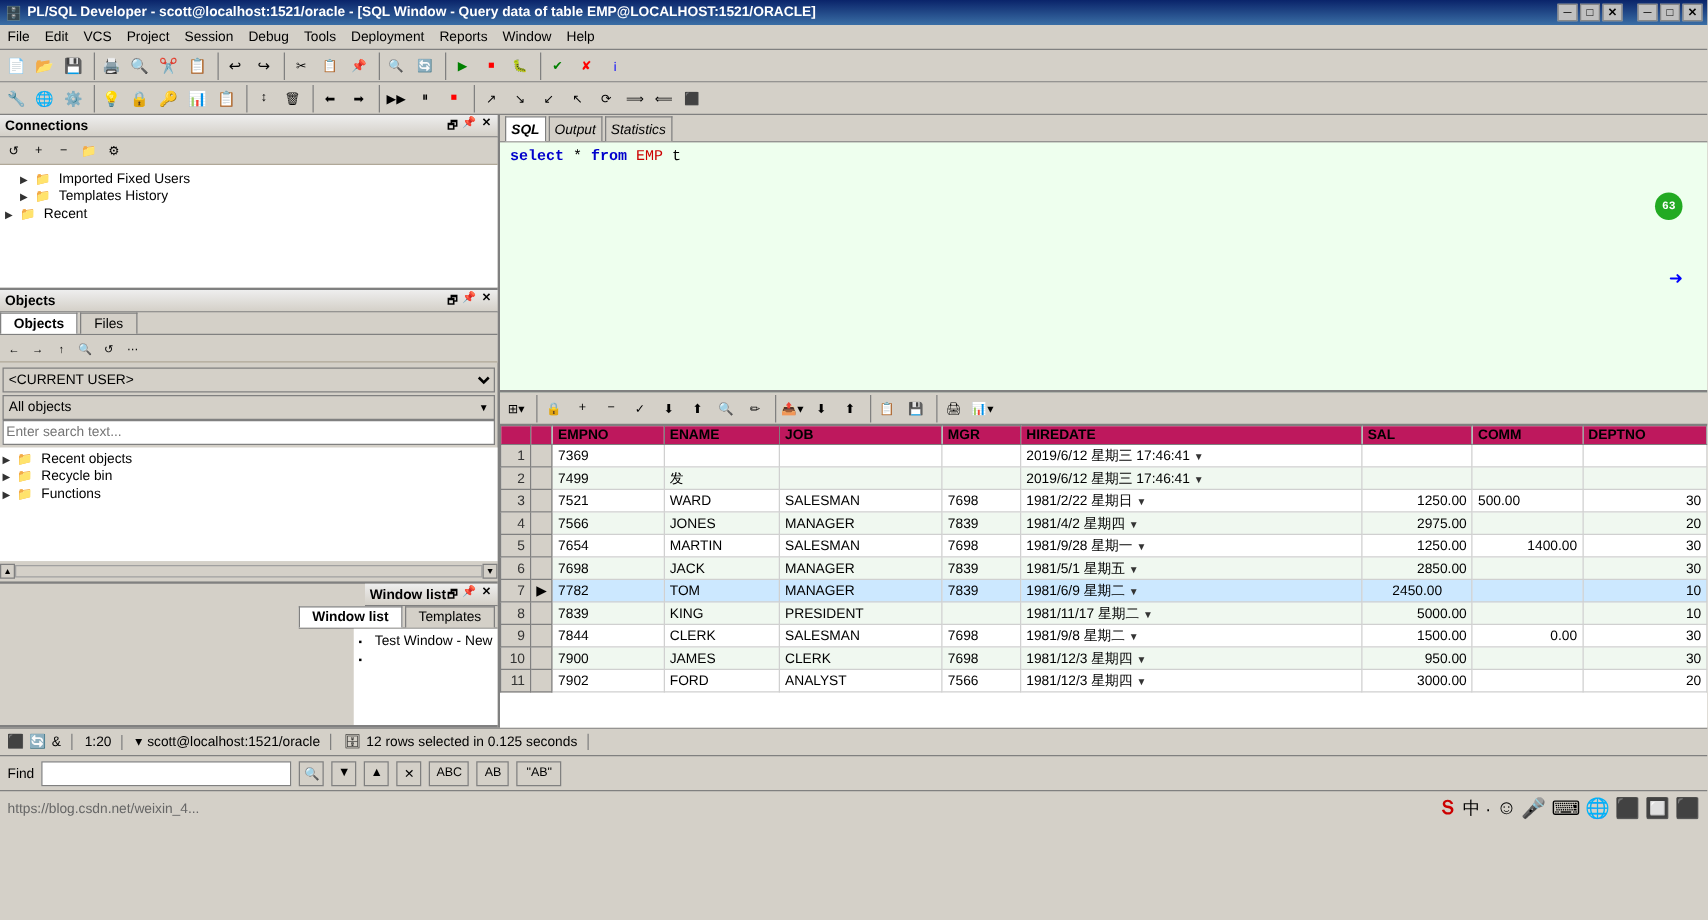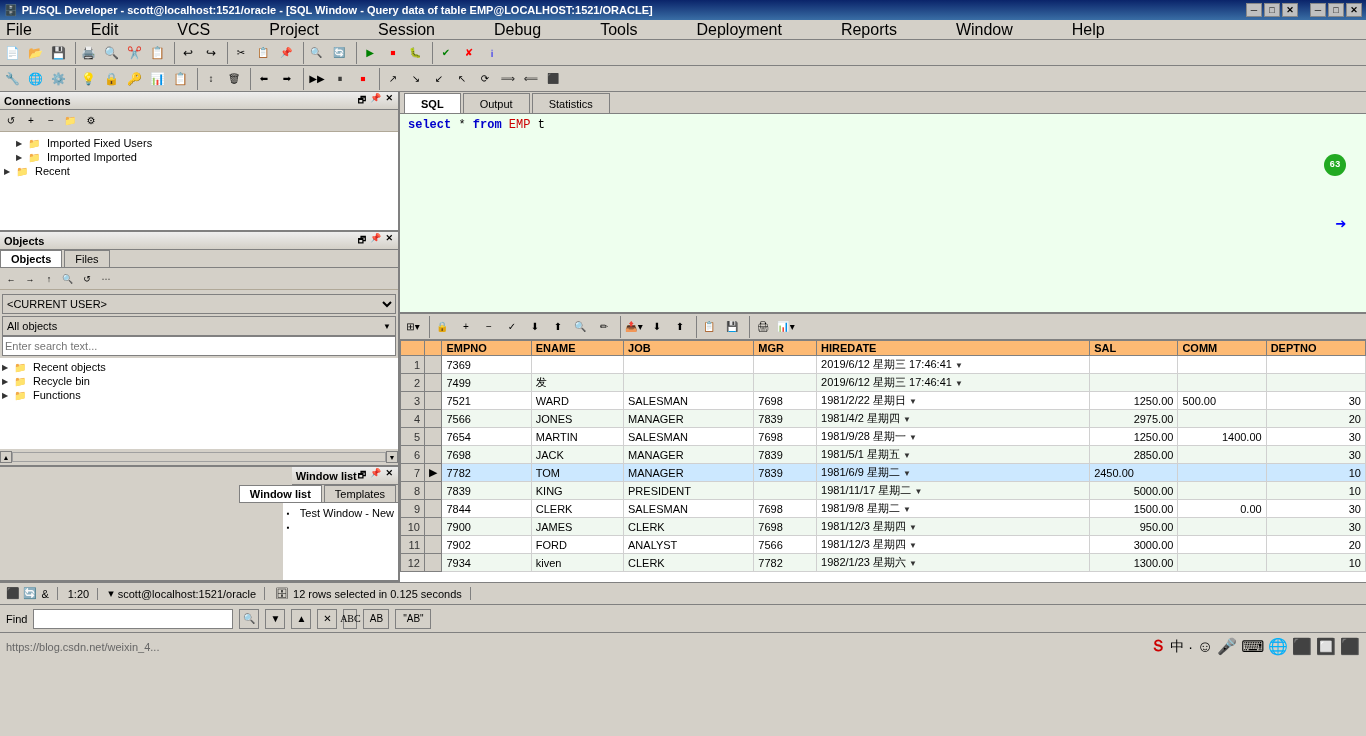--- a/index.html
+++ b/index.html
@@ -28,22 +28,21 @@
       cursor: pointer; color: black;
     }
 
     
     #menubar {
       background: #d4d0c8;
       height: 20px;
       display: flex;
       align-items: center;
       border-bottom: 1px solid #808080;
-      font-size: 16px;
-      gap: 47px;
+      font-size: 11px;
     }
     .menu-item {
       padding: 2px 6px;
       cursor: pointer;
     }
 
     
     .toolbar {
       background: #d4d0c8;
       height: 26px;
@@ -244,29 +243,29 @@
     
     #sql-tabs {
       height: 22px;
       background: #d4d0c8;
       display: flex;
       align-items: flex-end;
       border-bottom: 1px solid #808080;
       padding-left: 4px;
     }
     .sql-tab {
-      padding: 2px 16px;
+      padding: 2px 4px;
       border: 1px solid #808080;
       border-bottom: none;
       cursor: pointer;
       font-size: 11px;
       background: #d4d0c8;
       margin-right: 2px;
       height: 20px;
-      display: flex; align-items: center;
+      display: flex; align-items: center; font-style: italic;
     }
     .sql-tab.active { background: white; font-weight: bold; }
 
     
     #sql-editor {
       background: #eeffee;
       flex: 0 0 200px;
       padding: 4px 8px;
       font-family: 'Courier New', monospace;
       font-size: 12px;
@@ -306,21 +305,21 @@
       flex: 1;
       overflow: auto;
       background: white;
     }
     table {
       border-collapse: collapse;
       width: 100%;
       font-size: 11px;
     }
     th {
-      background: #fdba74;
+      background: #be185d;
       border: 1px solid #808080;
       padding: 1px 4px;
       text-align: left;
       font-weight: bold;
       position: sticky;
       top: 0;
       z-index: 1;
       white-space: nowrap;
     }
     td {
@@ -573,21 +572,21 @@
       </div>
       <div id="connections-content">
         <div class="tree-item tree-indent">
           <span class="tree-arrow">▶</span>
           <span class="tree-icon folder-icon">📁</span>
           <span>Imported Fixed Users</span>
         </div>
         <div class="tree-item tree-indent">
           <span class="tree-arrow">▶</span>
           <span class="tree-icon folder-icon">📁</span>
-          <span>Imported Imported</span>
+          <span>Templates History</span>
         </div>
         <div class="tree-item">
           <span class="tree-arrow">▶</span>
           <span class="tree-icon folder-icon">📁</span>
           <span>Recent</span>
         </div>
       </div>
     </div>
 
     <div class="panel-section" id="objects-panel" style="height:235px;">
@@ -799,21 +798,21 @@
               <td style="text-align: right;">30</td>
             </tr>
             <tr class="selected">
               <td class="row-num">7</td>
               <td class="arrow-col">▶</td>
               <td>7782</td>
               <td>TOM</td>
               <td>MANAGER</td>
               <td>7839</td>
               <td>1981/6/9 星期二 <span class="dropdown-arrow">▼</span></td>
-              <td style="text-align: left;">2450.00</td>
+              <td style="text-align: center;">2450.00</td>
               <td style="text-align: right;"></td>
               <td style="text-align: right;">10</td>
             </tr>
             <tr>
               <td class="row-num">8</td>
               <td class="arrow-col"></td>
               <td>7839</td>
               <td>KING</td>
               <td>PRESIDENT</td>
               <td></td>
@@ -850,32 +849,20 @@
               <td class="row-num">11</td>
               <td class="arrow-col"></td>
               <td>7902</td>
               <td>FORD</td>
               <td>ANALYST</td>
               <td>7566</td>
               <td>1981/12/3 星期四 <span class="dropdown-arrow">▼</span></td>
               <td style="text-align: right;">3000.00</td>
               <td style="text-align: right;"></td>
               <td style="text-align: right;">20</td>
-            </tr>
-            <tr>
-              <td class="row-num">12</td>
-              <td class="arrow-col"></td>
-              <td>7934</td>
-              <td>kiven</td>
-              <td>CLERK</td>
-              <td>7782</td>
-              <td>1982/1/23 星期六 <span class="dropdown-arrow">▼</span></td>
-              <td style="text-align: right;">1300.00</td>
-              <td style="text-align: right;"></td>
-              <td style="text-align: right;">10</td>
             </tr>
           </tbody>
       </table>
     </div>
 
   </div>
 
 </div>
 
 <div id="status-bar">
@@ -897,21 +884,21 @@
   </div>
 </div>
 
 <div id="find-bar">
   <span>Find</span>
   <input id="find-input" type="text" style="">
   <div class="find-btn">🔍</div>
   <div class="find-btn">▼</div>
   <div class="find-btn">▲</div>
   <div class="find-btn">✕</div>
-  <div class="find-btn" style="width:14px;font-family:Liberation Serif, serif;">ABC</div>
+  <div class="find-btn" style="width:32px;">ABC</div>
   <div class="find-btn" style="width:26px;">AB</div>
   <div class="find-btn" style="width:36px;">"AB"</div>
 </div>
 
 <div id="bottom-icons">
   <span style="font-size:11px; color:#666; margin-right: auto;">https://blog.csdn.net/weixin_4...</span>
   <span class="bottom-icon" style="font-size:16px; color:#cc0000; font-weight:bold;">Ｓ</span>
   <span class="bottom-icon" style="font-size:14px;">中</span>
   <span class="bottom-icon" style="font-size:14px;">·</span>
   <span class="bottom-icon" style="font-size:16px;">☺</span>

